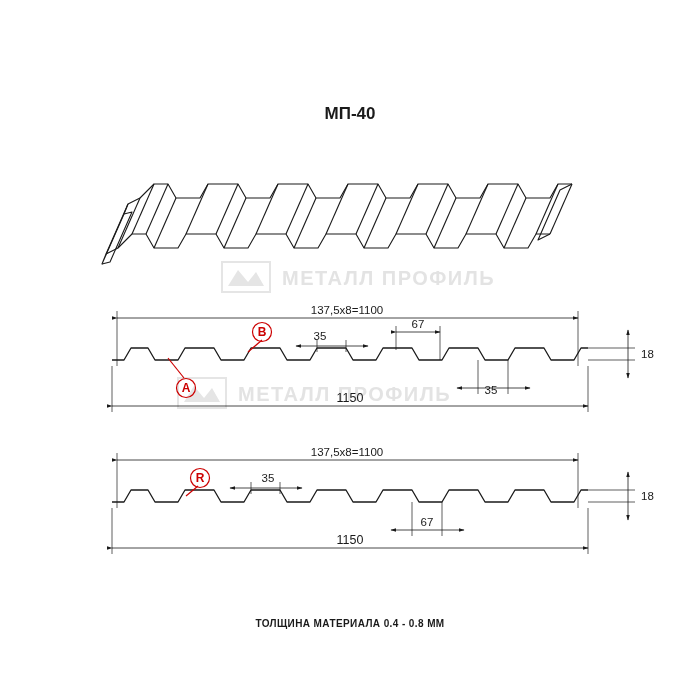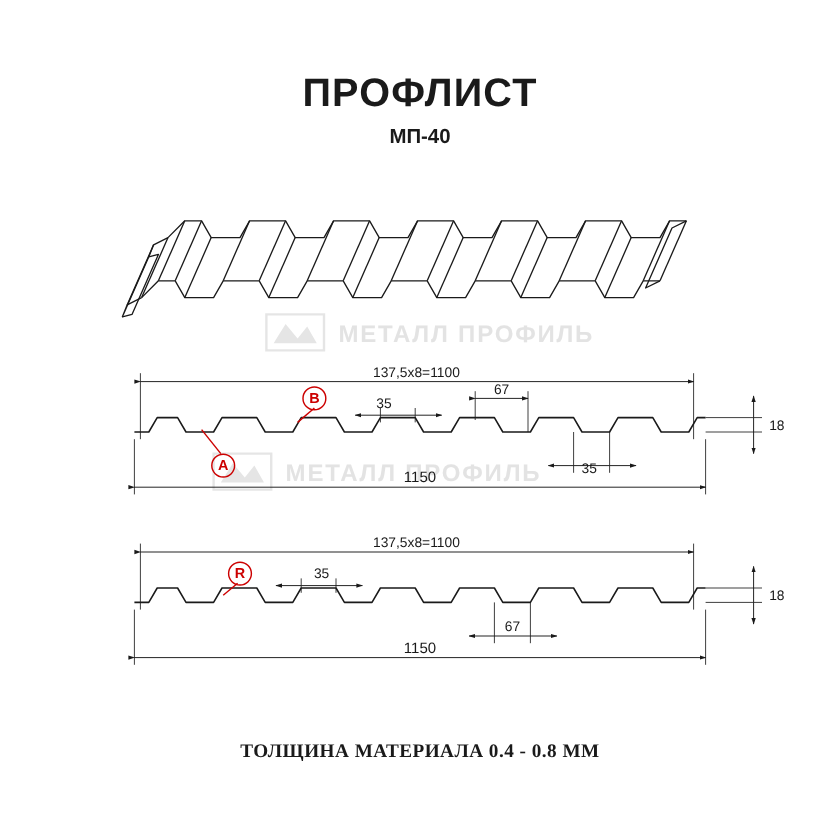--- a/index.html
+++ b/index.html
@@ -39,25 +39,24 @@
     font-size: 17px;
     font-weight: bold;
     color: #1a1a1a;
   }
   .footer {
     position: absolute;
     top: 618px;
     left: 0;
     width: 700px;
     text-align: center;
-    font-size: 16px;
+    font-size: 10px;
     font-weight: bold;
     letter-spacing: 0.4px;
     color: #1a1a1a;
-    font-family: Liberation Serif, serif;
   }
   svg.art {
     position: absolute;
     top: 0;
     left: 0;
   }
   .wm-text {
     font-family: "Liberation Sans", sans-serif;
     font-size: 20px;
     font-weight: bold;
@@ -77,21 +76,20 @@
     font-size: 12px;
     font-weight: bold;
     fill: #cc0000;
   }
 </style>
 </head>
 <body>
 
 <div class="page">
 
-  <div class="title">ПРОФЛИСТ</div>
   <div class="subtitle">МП-40</div>
   <div class="footer">ТОЛЩИНА МАТЕРИАЛА 0.4 - 0.8 ММ</div>
 
   <svg class="art" width="700" height="700" viewBox="0 0 700 700">
     <defs>
       <marker id="arrEnd" viewBox="0 0 10 10" refX="9" refY="5" markerWidth="7" markerHeight="7" orient="auto-start-reverse">
         <path d="M 0 1.8 L 10 5 L 0 8.2 z" fill="#1a1a1a"></path>
       </marker>
       <marker id="arrStart" viewBox="0 0 10 10" refX="1" refY="5" markerWidth="7" markerHeight="7" orient="auto-start-reverse">
         <path d="M 10 1.8 L 0 5 L 10 8.2 z" fill="#1a1a1a"></path>

